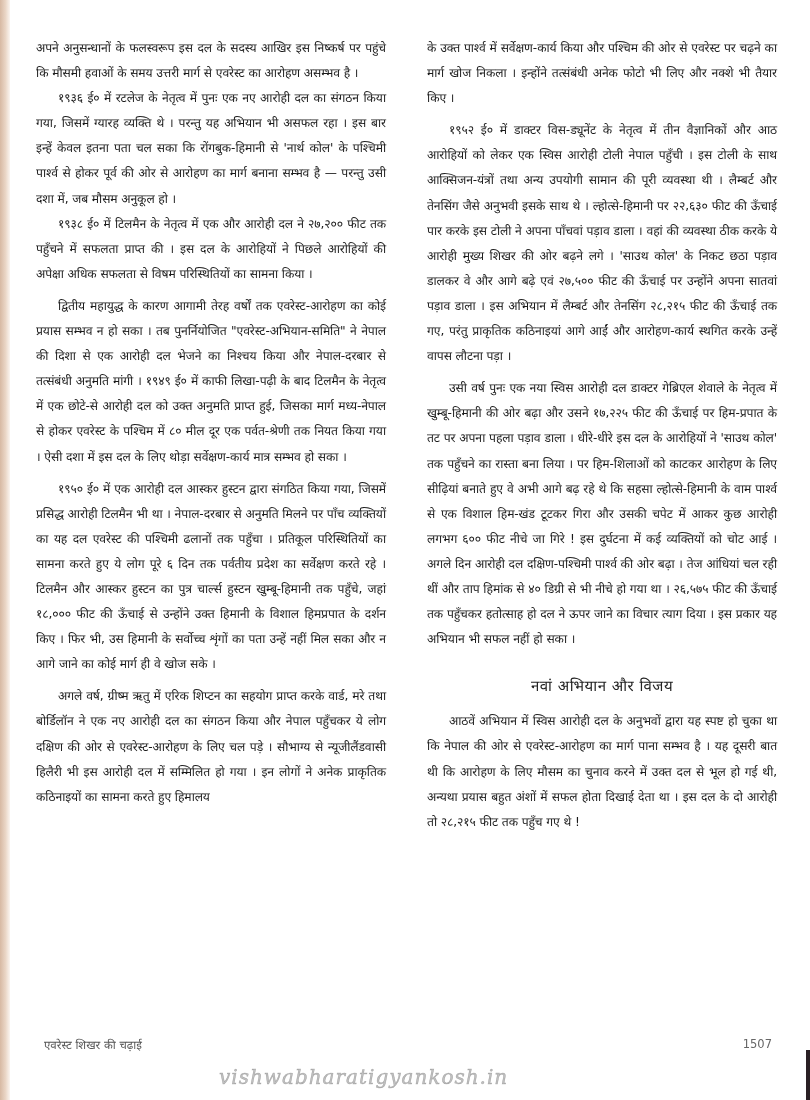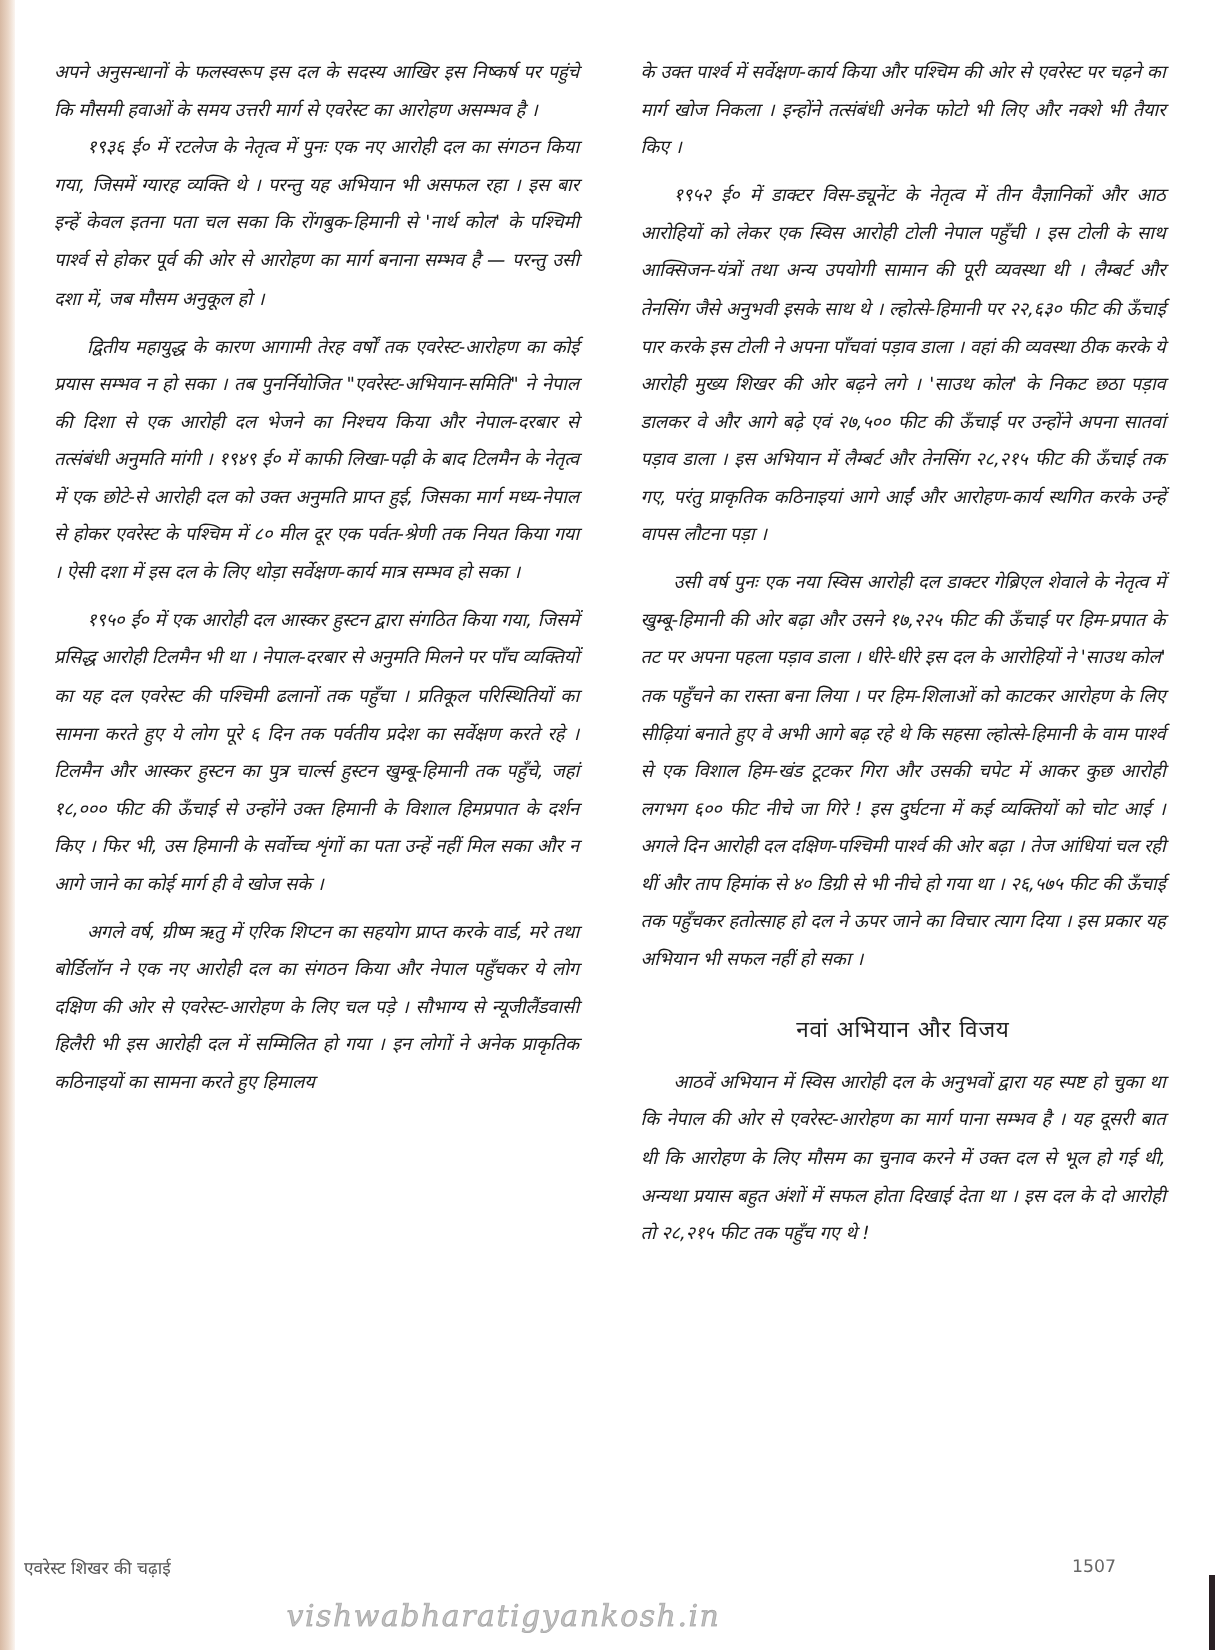--- a/index.html
+++ b/index.html
@@ -35,37 +35,36 @@
       font-size: 12.2px;
       line-height: 25.1px;
       text-align: justify;
       letter-spacing: -0.1px;
     }
     .col-left { left: 36px; width: 350px; }
     .col-right { left: 387px; width: 350px; margin-left: 40px; }
     .column p {
       margin: 0;
       text-indent: 22px;
-      font-style: italic;
     }
     .column p.no-indent { text-indent: 0; }
     .column p.gap-before { margin-top: 7px; }
     .section-heading {
       text-align: center;
       font-family: "DejaVu Serif", serif;
       font-size: 15px;
       margin: 22px 0 10px 0;
       letter-spacing: 0.5px;
       text-indent: 0;
       color: #222;
     }
     .footer {
       position: absolute;
       top: 1031px;
-      left: 16px;
+      left: 44px;
       width: 730px;
       height: 28px;
       font-size: 11.5px;
       color: #555;
     }
     .footer-title {
       position: absolute;
       left: 0;
       top: 6px;
     }
@@ -90,20 +89,21 @@
   </style>
 </head>
 <body>
 
 <div class="page-edge-left"></div>
 <div class="page-edge-right"></div>
 
 <div class="column col-left">
   <p class="no-indent">अपने अनुसन्धानों के फलस्वरूप इस दल के सदस्य आखिर इस निष्कर्ष पर पहुंचे कि मौसमी हवाओं के समय उत्तरी मार्ग से एवरेस्ट का आरोहण असम्भव है ।</p>
   <p>१९३६ ई० में रटलेज के नेतृत्व में पुनः एक नए आरोही दल का संगठन किया गया, जिसमें ग्यारह व्यक्ति थे । परन्तु यह अभियान भी असफल रहा । इस बार इन्हें केवल इतना पता चल सका कि रोंगबुक-हिमानी से 'नार्थ कोल' के पश्चिमी पार्श्व से होकर पूर्व की ओर से आरोहण का मार्ग बनाना सम्भव है — परन्तु उसी दशा में, जब मौसम अनुकूल हो ।</p>
+  <p>१९३८ ई० में टिलमैन के नेतृत्व में एक और आरोही दल ने २७,२०० फीट तक पहुँचने में सफलता प्राप्त की । इस दल के आरोहियों ने पिछले आरोहियों की अपेक्षा अधिक सफलता से विषम परिस्थितियों का सामना किया ।</p>
   <p class="gap-before">द्वितीय महायुद्ध के कारण आगामी तेरह वर्षों तक एवरेस्ट-आरोहण का कोई प्रयास सम्भव न हो सका । तब पुनर्नियोजित "एवरेस्ट-अभियान-समिति" ने नेपाल की दिशा से एक आरोही दल भेजने का निश्चय किया और नेपाल-दरबार से तत्संबंधी अनुमति मांगी । १९४९ ई० में काफी लिखा-पढ़ी के बाद टिलमैन के नेतृत्व में एक छोटे-से आरोही दल को उक्त अनुमति प्राप्त हुई, जिसका मार्ग मध्य-नेपाल से होकर एवरेस्ट के पश्चिम में ८० मील दूर एक पर्वत-श्रेणी तक नियत किया गया । ऐसी दशा में इस दल के लिए थोड़ा सर्वेक्षण-कार्य मात्र सम्भव हो सका ।</p>
   <p class="gap-before">१९५० ई० में एक आरोही दल आस्कर हुस्टन द्वारा संगठित किया गया, जिसमें प्रसिद्ध आरोही टिलमैन भी था । नेपाल-दरबार से अनुमति मिलने पर पाँच व्यक्तियों का यह दल एवरेस्ट की पश्चिमी ढलानों तक पहुँचा । प्रतिकूल परिस्थितियों का सामना करते हुए ये लोग पूरे ६ दिन तक पर्वतीय प्रदेश का सर्वेक्षण करते रहे । टिलमैन और आस्कर हुस्टन का पुत्र चार्ल्स हुस्टन खुम्बू-हिमानी तक पहुँचे, जहां १८,००० फीट की ऊँचाई से उन्होंने उक्त हिमानी के विशाल हिमप्रपात के दर्शन किए । फिर भी, उस हिमानी के सर्वोच्च शृंगों का पता उन्हें नहीं मिल सका और न आगे जाने का कोई मार्ग ही वे खोज सके ।</p>
   <p class="gap-before">अगले वर्ष, ग्रीष्म ऋतु में एरिक शिप्टन का सहयोग प्राप्त करके वार्ड, मरे तथा बोर्डिलॉन ने एक नए आरोही दल का संगठन किया और नेपाल पहुँचकर ये लोग दक्षिण की ओर से एवरेस्ट-आरोहण के लिए चल पड़े । सौभाग्य से न्यूजीलैंडवासी हिलैरी भी इस आरोही दल में सम्मिलित हो गया । इन लोगों ने अनेक प्राकृतिक कठिनाइयों का सामना करते हुए हिमालय</p>
 </div>
 
 <div class="column col-right">
   <p class="no-indent">के उक्त पार्श्व में सर्वेक्षण-कार्य किया और पश्चिम की ओर से एवरेस्ट पर चढ़ने का मार्ग खोज निकला । इन्होंने तत्संबंधी अनेक फोटो भी लिए और नक्शे भी तैयार किए ।</p>
   <p class="gap-before">१९५२ ई० में डाक्टर विस-ड्यूनेंट के नेतृत्व में तीन वैज्ञानिकों और आठ आरोहियों को लेकर एक स्विस आरोही टोली नेपाल पहुँची । इस टोली के साथ आक्सिजन-यंत्रों तथा अन्य उपयोगी सामान की पूरी व्यवस्था थी । लैम्बर्ट और तेनसिंग जैसे अनुभवी इसके साथ थे । ल्होत्से-हिमानी पर २२,६३० फीट की ऊँचाई पार करके इस टोली ने अपना पाँचवां पड़ाव डाला । वहां की व्यवस्था ठीक करके ये आरोही मुख्य शिखर की ओर बढ़ने लगे । 'साउथ कोल' के निकट छठा पड़ाव डालकर वे और आगे बढ़े एवं २७,५०० फीट की ऊँचाई पर उन्होंने अपना सातवां पड़ाव डाला । इस अभियान में लैम्बर्ट और तेनसिंग २८,२१५ फीट की ऊँचाई तक गए, परंतु प्राकृतिक कठिनाइयां आगे आईं और आरोहण-कार्य स्थगित करके उन्हें वापस लौटना पड़ा ।</p>
   <p class="gap-before">उसी वर्ष पुनः एक नया स्विस आरोही दल डाक्टर गेब्रिएल शेवाले के नेतृत्व में खुम्बू-हिमानी की ओर बढ़ा और उसने १७,२२५ फीट की ऊँचाई पर हिम-प्रपात के तट पर अपना पहला पड़ाव डाला । धीरे-धीरे इस दल के आरोहियों ने 'साउथ कोल' तक पहुँचने का रास्ता बना लिया । पर हिम-शिलाओं को काटकर आरोहण के लिए सीढ़ियां बनाते हुए वे अभी आगे बढ़ रहे थे कि सहसा ल्होत्से-हिमानी के वाम पार्श्व से एक विशाल हिम-खंड टूटकर गिरा और उसकी चपेट में आकर कुछ आरोही लगभग ६०० फीट नीचे जा गिरे ! इस दुर्घटना में कई व्यक्तियों को चोट आई । अगले दिन आरोही दल दक्षिण-पश्चिमी पार्श्व की ओर बढ़ा । तेज आंधियां चल रही थीं और ताप हिमांक से ४० डिग्री से भी नीचे हो गया था । २६,५७५ फीट की ऊँचाई तक पहुँचकर हतोत्साह हो दल ने ऊपर जाने का विचार त्याग दिया । इस प्रकार यह अभियान भी सफल नहीं हो सका ।</p>
   <div class="section-heading">नवां अभियान और विजय</div>

